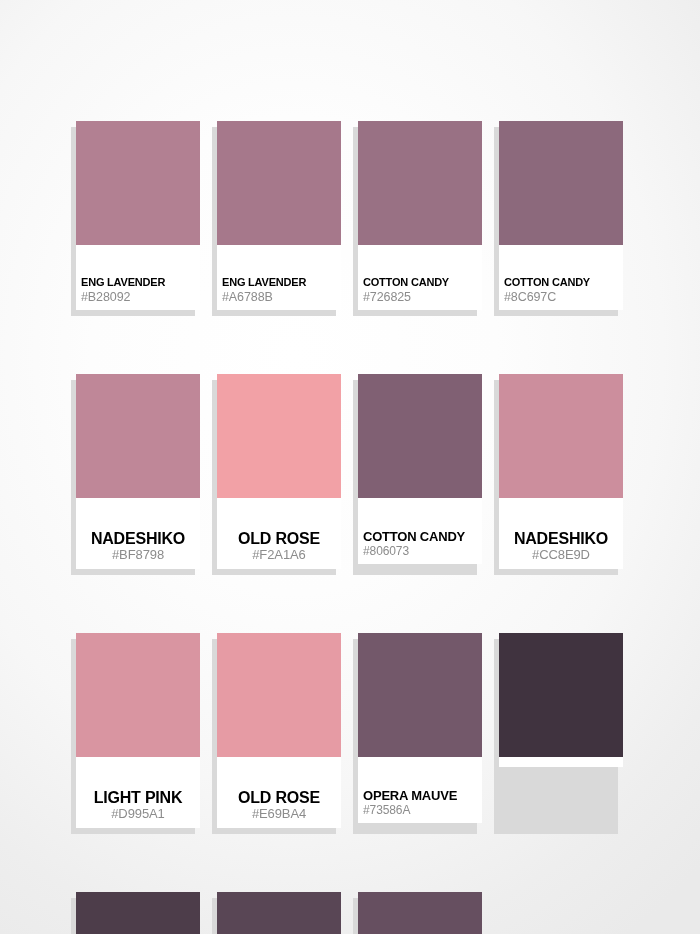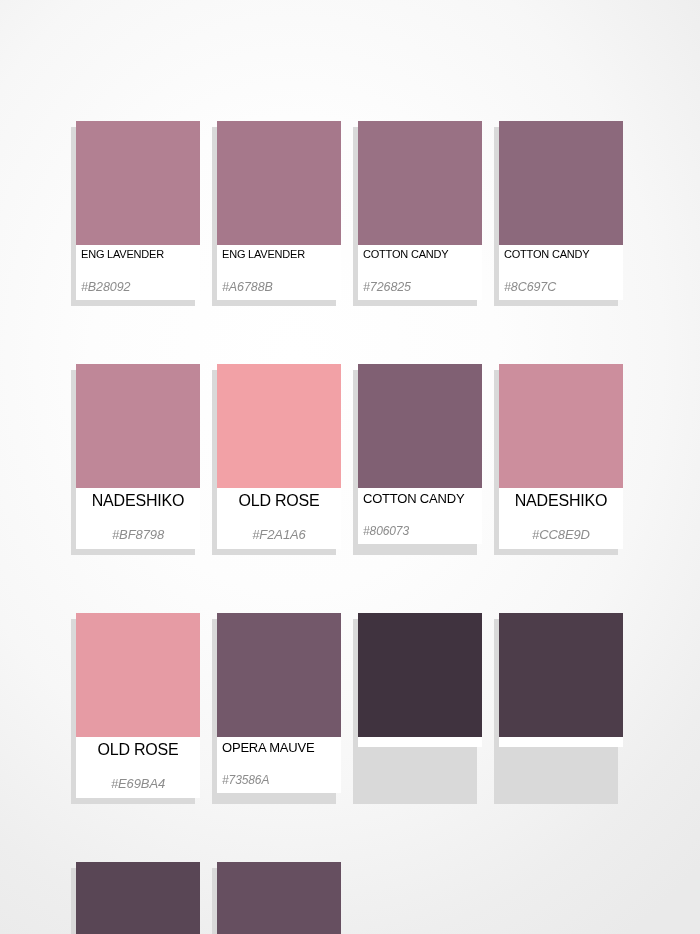--- a/index.html
+++ b/index.html
@@ -70,34 +70,34 @@
   }
 
   .card-label {
     padding: 4px 5px 2px 5px;
     box-sizing: border-box;
   }
 
   .color-name {
     display: block;
     color: #000000;
-    font-weight: normal;
+    font-weight: bold;
     line-height: 1.08;
     letter-spacing: -0.2px;
     white-space: nowrap;
+    margin-top: 28px;
   }
 
   .color-hex {
     display: block;
     color: #8c8c8c;
     line-height: 1.12;
     letter-spacing: -0.1px;
     white-space: nowrap;
-    margin-top: 19px;
-    font-style: italic;
+    margin-top: 1px;
   }
 
   
   .name-sm .color-name { font-size: 11px; }
   .name-sm .color-hex  { font-size: 12.5px; }
 
   .name-md .color-name { font-size: 13px; }
   .name-md .color-hex  { font-size: 12px; }
 
   .name-lg .color-name { font-size: 16px; text-align: center; }
@@ -175,20 +175,29 @@
         <div class="card-inner">
           <div class="color-swatch" style="background-color: rgb(204, 142, 157);"></div>
           <div class="card-label">
             <span class="color-name">NADESHIKO</span>
             <span class="color-hex">#CC8E9D</span>
           </div>
         </div>
       </div>
       <div class="palette-card name-lg">
         <div class="card-inner">
+          <div class="color-swatch" style="background-color: rgb(217, 149, 161);"></div>
+          <div class="card-label">
+            <span class="color-name">LIGHT PINK</span>
+            <span class="color-hex">#D995A1</span>
+          </div>
+        </div>
+      </div>
+      <div class="palette-card name-lg">
+        <div class="card-inner">
           <div class="color-swatch" style="background-color: rgb(230, 155, 164);"></div>
           <div class="card-label">
             <span class="color-name">OLD ROSE</span>
             <span class="color-hex">#E69BA4</span>
           </div>
         </div>
       </div>
       <div class="palette-card name-md">
         <div class="card-inner">
           <div class="color-swatch" style="background-color: rgb(115, 88, 106);"></div>

